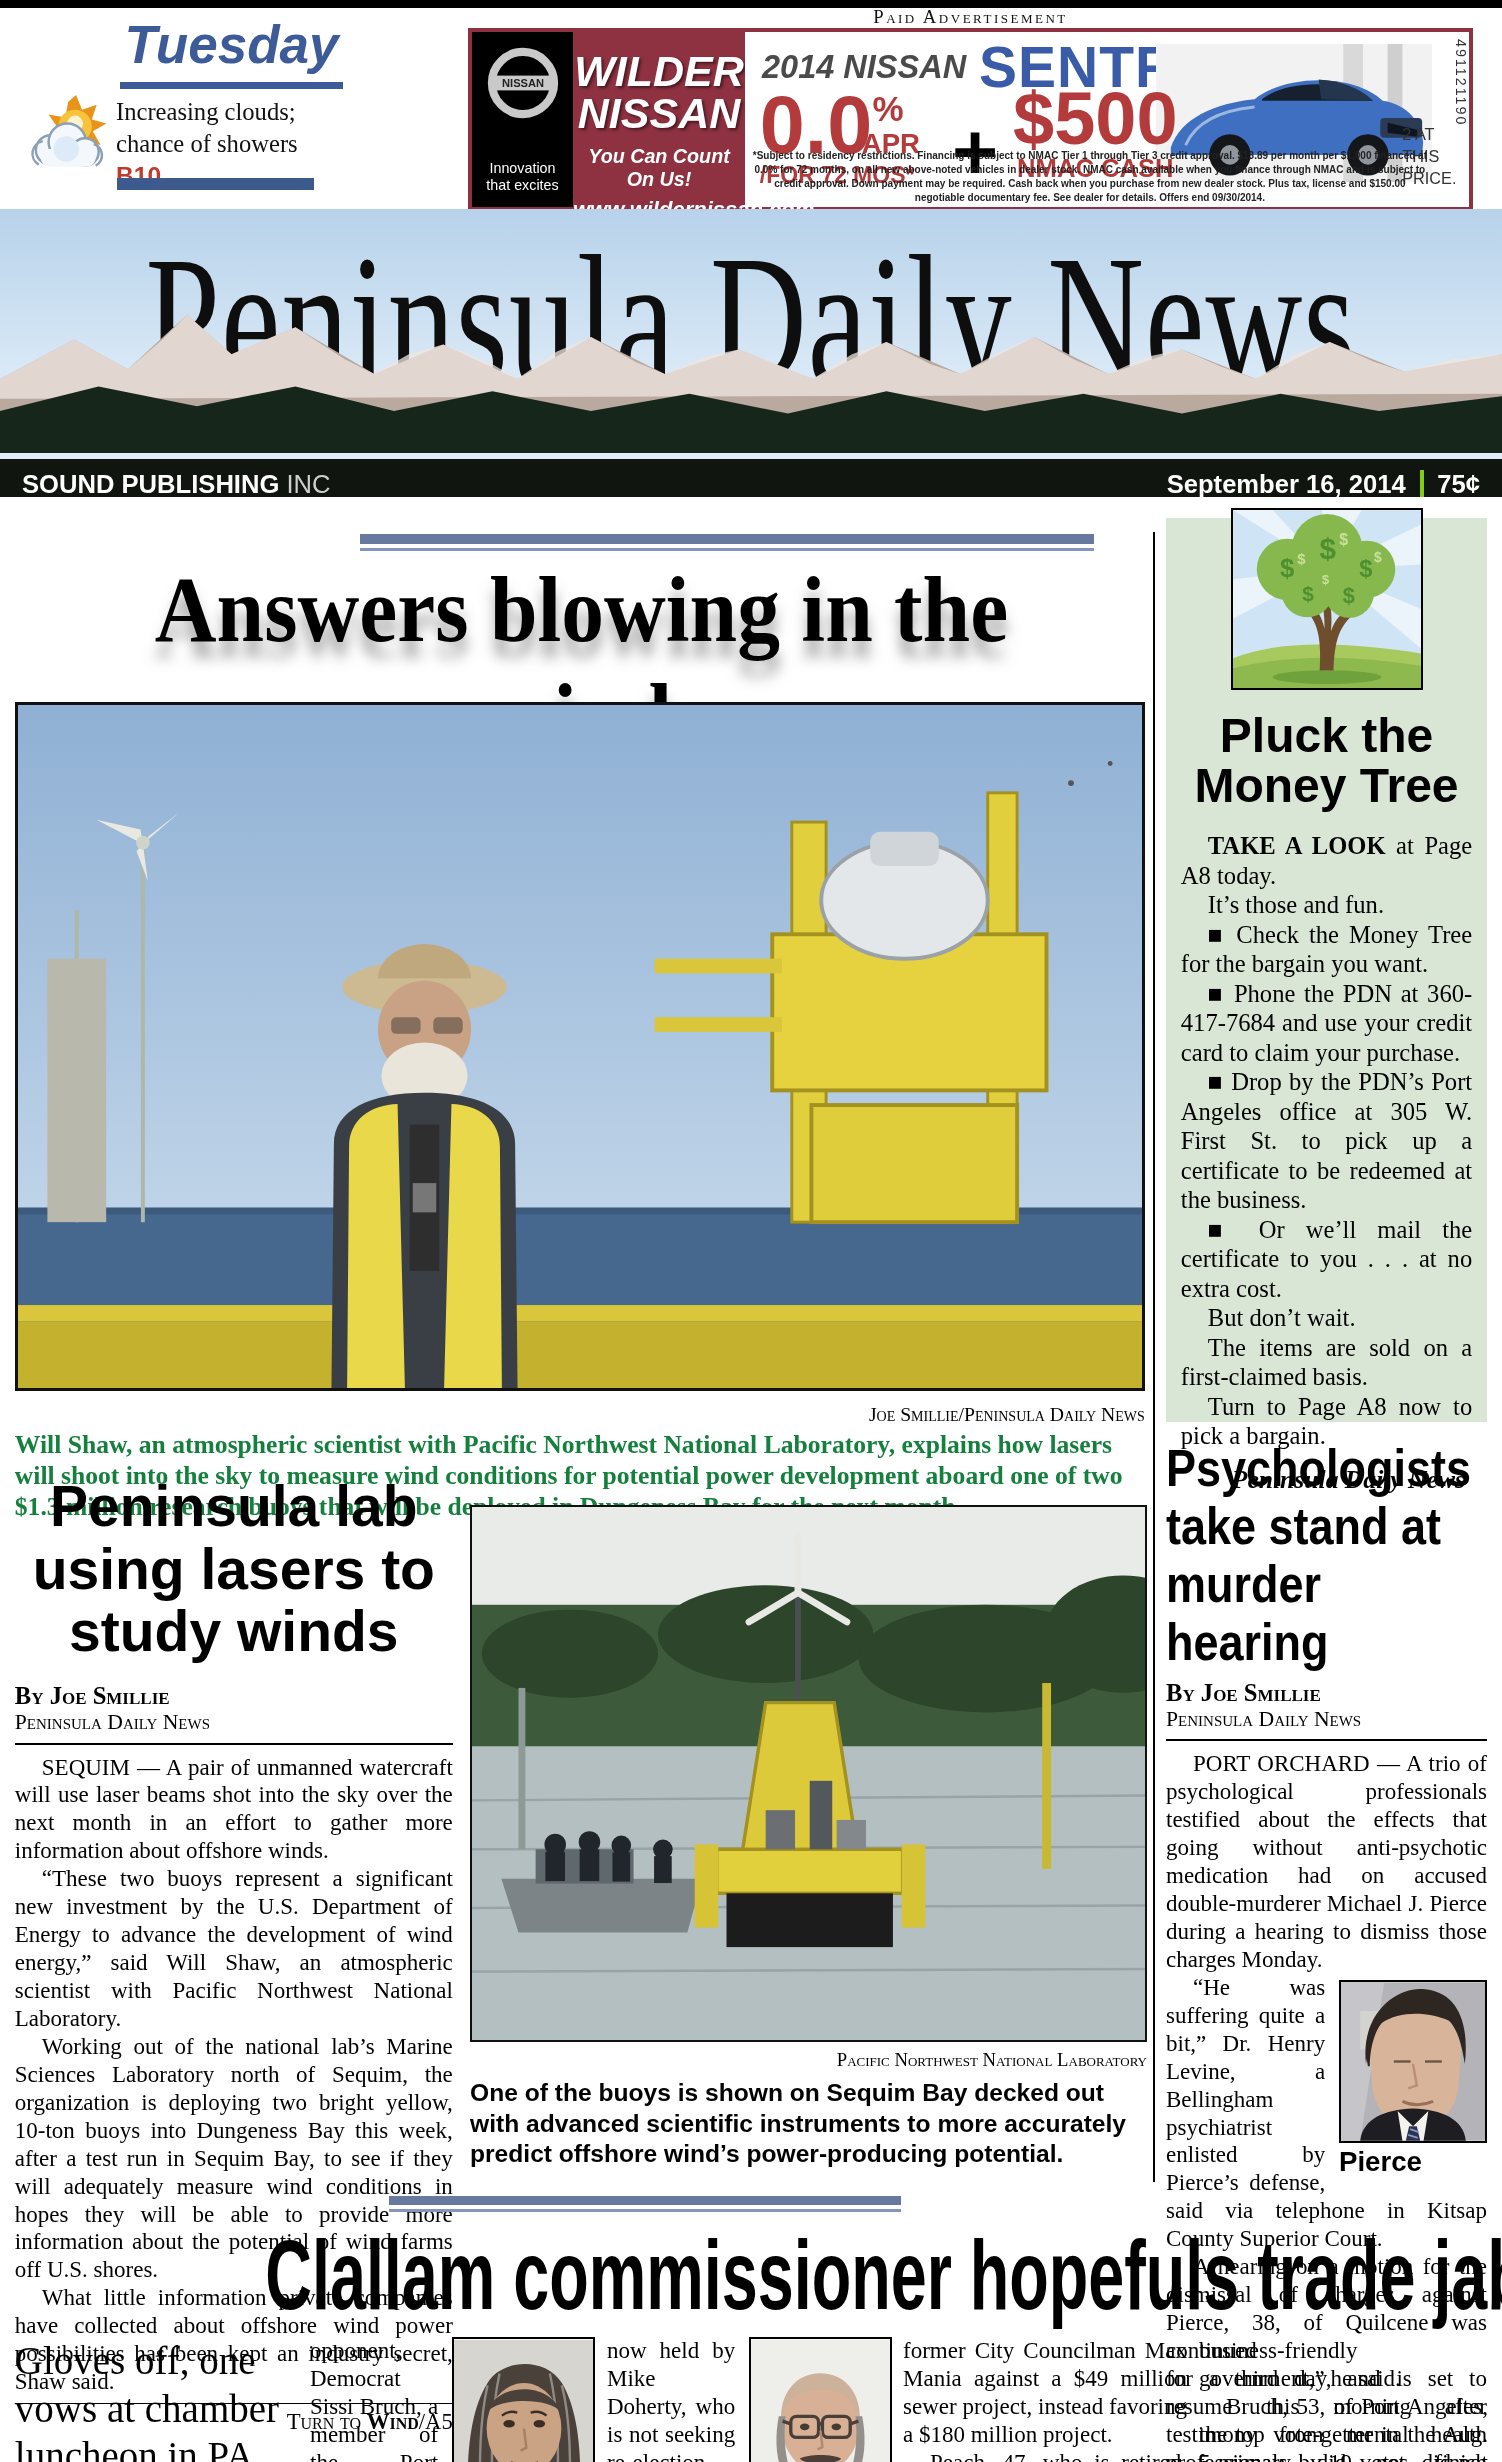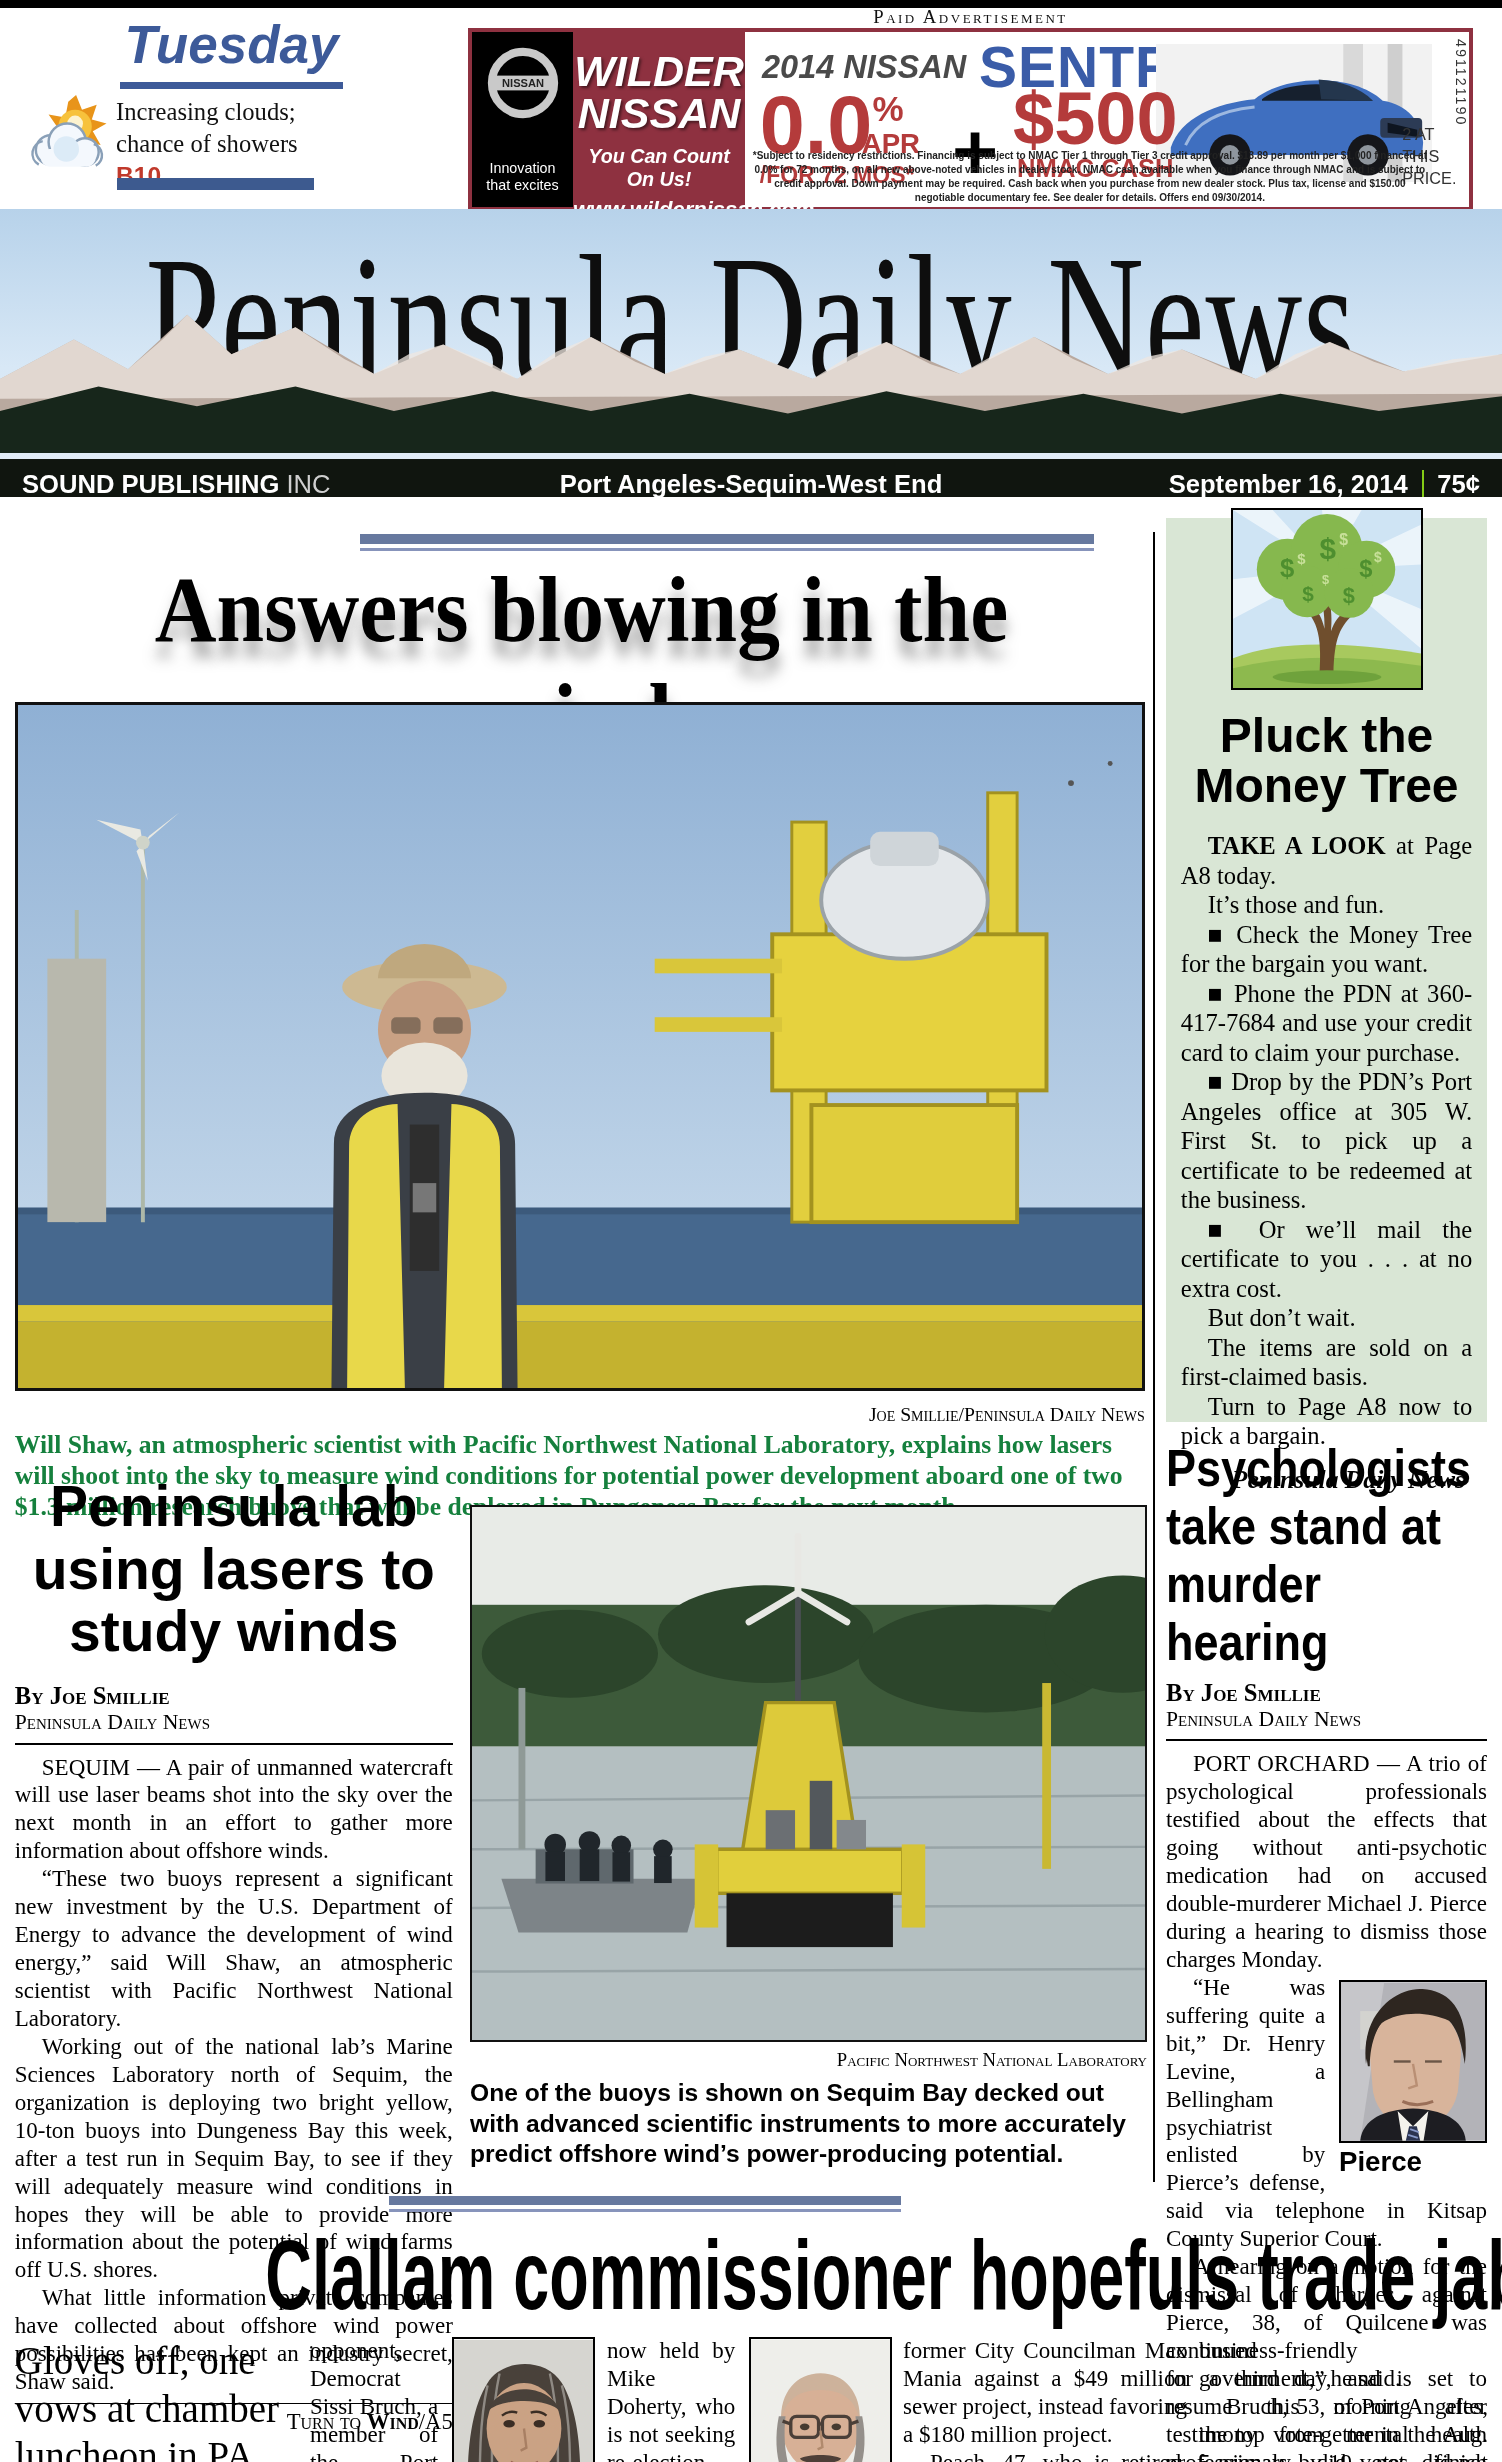--- a/index.html
+++ b/index.html
@@ -61,21 +61,21 @@
   .mast-title { position:absolute; left:0; top:4.9px; width:100%; text-align:center;
     font-size:134px; color:#0e0e0e; letter-spacing:1px;
     transform:scaleY(1.38); transform-origin:top; }
   .mast-mtns { position:absolute; left:0; bottom:44px; width:1502px; height:148px; }
   .mast-bar { position:absolute; left:0; bottom:0; width:100%; height:38px; background:#10150f;
     color:#fff; font-family:"Liberation Sans",sans-serif; font-weight:bold; font-size:25.6px; }
   .mast-bar .pub { position:absolute; left:22px; top:10.8px; }
   .mast-bar .pub .inc { font-weight:normal; color:#cfcfcf; }
   .mast-bar .region { position:absolute; left:0; width:100%; text-align:center; top:10.8px; }
   .mast-bar .dateprice { position:absolute; right:22px; top:10.8px; }
-  .mast-bar .price { border-left:2px solid #84cc16; margin-left:13.8px; padding-left:13.8px; }
+  .mast-bar .price { border-left:4px solid #84cc16; margin-left:13.8px; padding-left:13.8px; }
 
   
   .rule-blue-a { left:360px; top:534px; width:734px; height:9.8px; background:#67799f; }
   .rule-blue-b { left:360px; top:548px; width:734px; height:3.4px; background:#8794bb; }
   .lead-headline { left:14.8px; top:556px; width:1133px; text-align:center;
     font-size:93px; font-weight:bold; color:#000; transform:scaleX(.92); transform-origin:center;
     text-shadow:0 15.8px 13.8px rgba(90,90,90,.5); }
   .lead-photo { left:14.8px; top:702px; width:1130px; height:689px; border:3px solid #111; }
   .lead-credit { left:14.8px; top:1403px; width:1130px; text-align:right; font-size:19.7px; font-variant:small-caps; }
   .lead-caption { left:14.8px; top:1429px; width:1130px; font-family:Liberation Serif, serif;
@@ -225,21 +225,20 @@
 
   <div class="abs masthead">
     <div class="mast-title">Peninsula Daily News</div>
     <svg class="mast-mtns" viewBox="0 0 3050 300" preserveAspectRatio="none">
       <polygon fill="#b9a99f" points="0,150 150,70 260,130 380,20 470,100 600,45 760,140 900,80 1050,150 1200,65 1350,140 1500,90 1650,150 1800,75 1950,140 2100,65 2250,140 2400,90 2550,150 2700,75 2850,135 3050,100 3050,300 0,300"></polygon>
       <polygon fill="#efe7e0" opacity=".75" points="0,150 150,70 260,130 330,70 380,20 470,100 540,70 600,45 700,110 760,140 830,100 900,80 1000,120 1050,150 1130,95 1200,65 1290,115 1350,140 1430,105 1500,90 1590,125 1650,150 1730,100 1800,75 1890,120 1950,140 2030,95 2100,65 2180,110 2250,140 2330,105 2400,90 2480,125 2550,150 2630,100 2700,75 2790,115 2850,135 2950,110 3050,100 3050,180 0,190"></polygon>
       <polygon fill="#17261b" points="0,215 200,165 400,205 600,165 800,215 1000,175 1200,215 1400,180 1600,220 1800,175 2000,215 2200,180 2400,220 2600,180 2800,215 3050,185 3050,300 0,300"></polygon>
     </svg>
     <div class="mast-bar">
       <span class="pub"><span>SOUND PUBLISHING</span><span class="inc"> INC</span></span>
-      <span class="region">Port Angeles-Sequim-West End</span>
       <span class="dateprice"><span>September 16, 2014</span><span class="price">75¢</span></span>
     </div>
   </div>
 
   <div class="abs rule-blue-a"></div>
   <div class="abs rule-blue-b"></div>
   <div class="abs lead-headline">Answers blowing in the wind</div>
 
   <svg class="abs lead-photo" viewBox="0 0 2295 1400" preserveAspectRatio="none">
     <defs>

